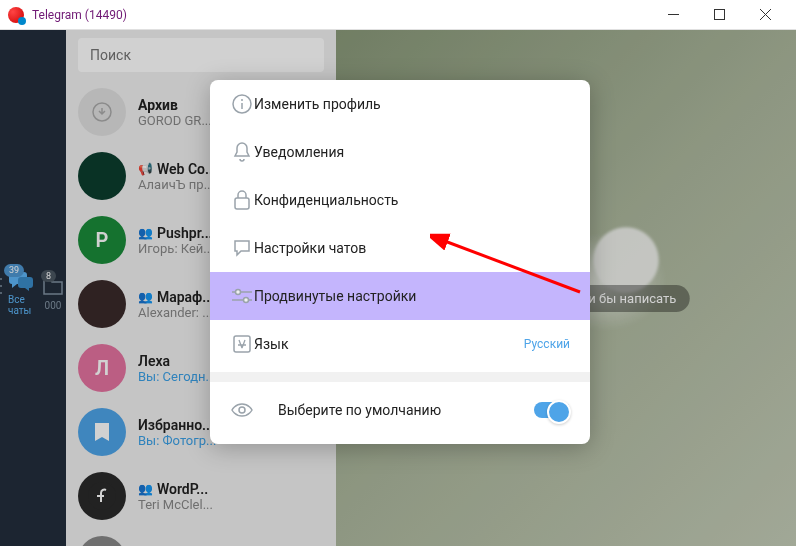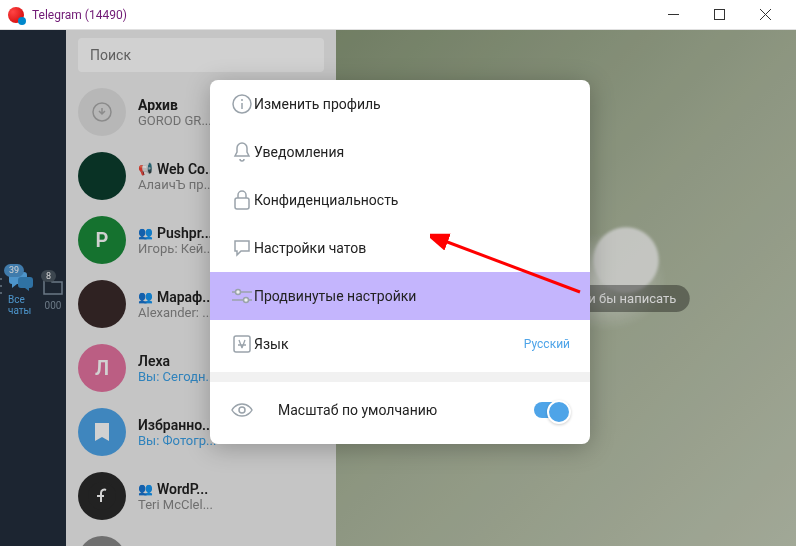--- a/index.html
+++ b/index.html
@@ -281,21 +281,21 @@
       <span class="value">Русский</span>
     </div>
     <div class="divider"></div>
     <div class="scale-row">
       <div class="sicon">
           <svg width="22" height="16" viewBox="0 0 22 16">
             <path d="M1 8s3-6 10-6 10 6 10 6-3 6-10 6S1 8 1 8z" fill="none" stroke="currentColor" stroke-width="1.5"></path>
             <circle cx="11" cy="8" r="3" fill="none" stroke="currentColor" stroke-width="1.5"></circle>
           </svg>
         </div>
-      <span class="label">Масштаб по умолчанию</span>
+      <span class="label">Выберите по умолчанию</span>
       <div class="toggle"></div>
     </div>
 
   </div>
 
   <svg class="arrow-svg" width="160" height="80">
     <defs>
         <marker id="ah" markerWidth="10" markerHeight="10" refX="2" refY="3" orient="auto">
           <path d="M0,0 L0,6 L8,3 z" fill="#ff0000"></path>
         </marker>

